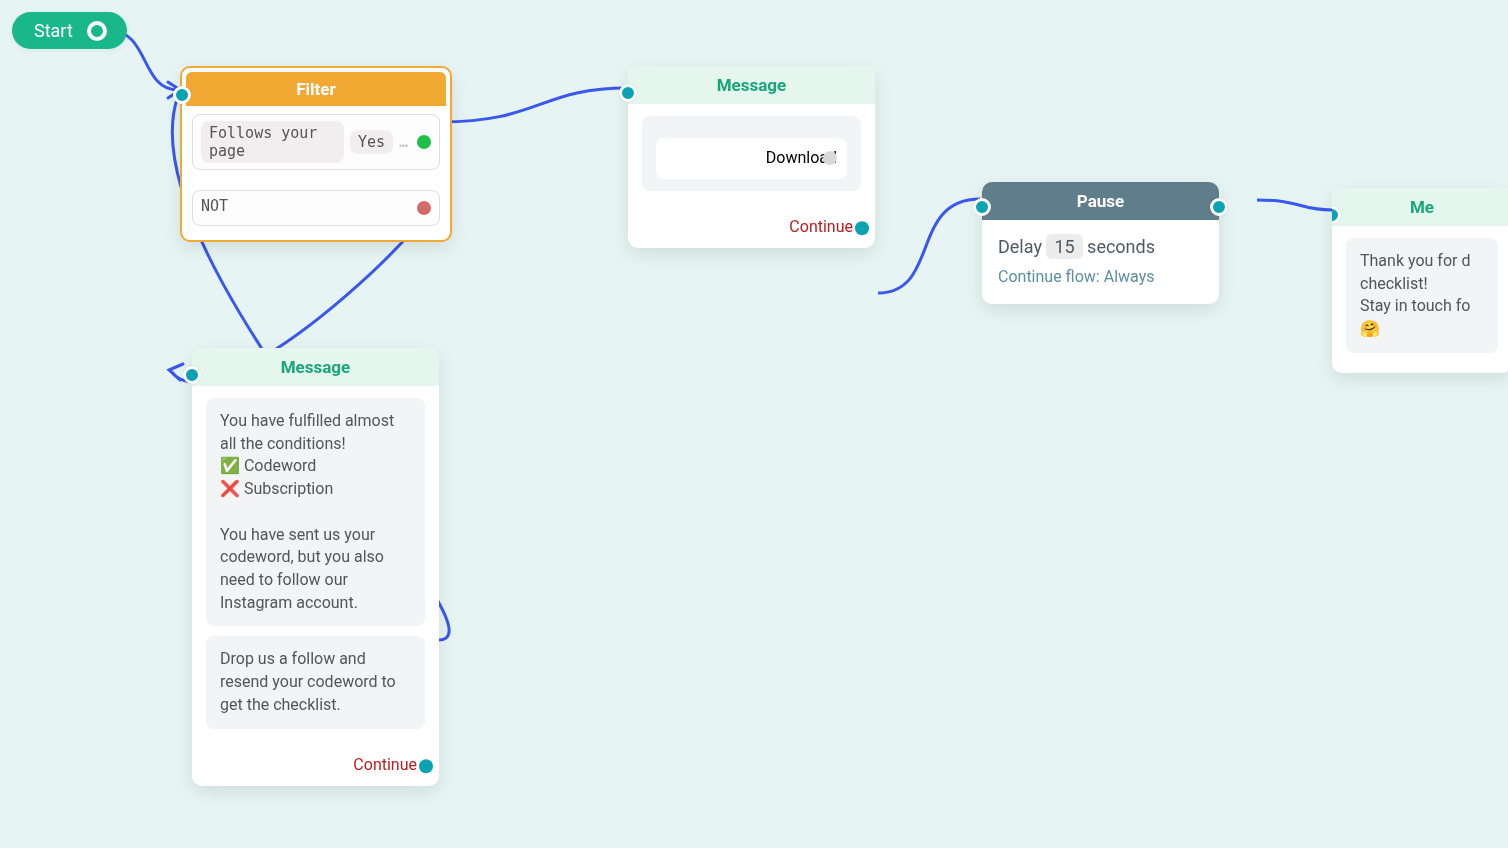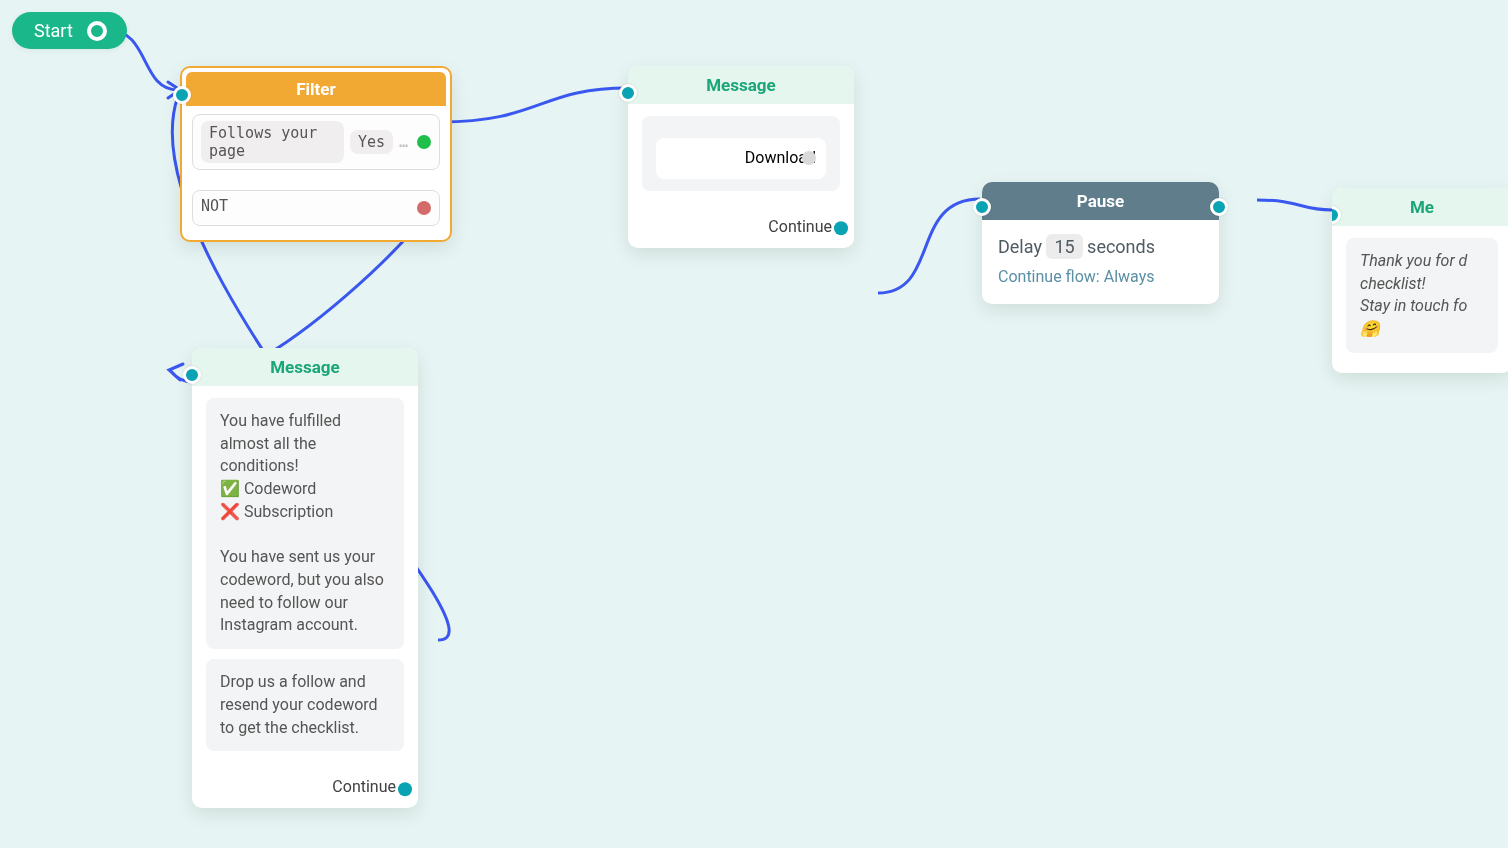--- a/index.html
+++ b/index.html
@@ -94,21 +94,21 @@
     position: absolute;
     right: 8px; top: 50%; transform: translateY(-50%);
     width: 14px; height: 14px; border-radius: 999px;
   }
   .dot-green { background: #1fbf4a; }
   .dot-red { background: #d46a6a; }
   .dot-grey { background: #d9d9d9; }
   .dot-teal { background: #0aa3b3; }
 
   
-  .msg { width: 226px; }
+  .msg { width: 247px; }
   .msg .title {
     background: #e4f6ee;
     color: #1aa679;
     font-weight: 700;
     text-align: center;
     font-size: 17px;
     border-radius: 10px 10px 0 0;
     padding: 9px 0;
   }
   .msg .body {
@@ -134,21 +134,21 @@
     position: relative;
     font-size: 16px;
   }
   .msg .btn .dot {
     position: absolute;
     right: 10px; top: 50%; transform: translateY(-50%);
     width: 14px; height: 14px; border-radius: 999px;
   }
   .msg .continue {
     text-align: right;
-    color: #404040;
+    color: #b91c1c;
     font-size: 16px;
     padding: 6px 22px 12px 0;
     position: relative;
   }
   .msg .continue .dot {
     position: absolute;
     right: 6px; top: 50%; transform: translateY(-55%);
     width: 14px; height: 14px; border-radius: 999px;
     background: #0aa3b3;
   }
@@ -277,21 +277,21 @@
       <span>seconds</span>
       <div class="sub">Continue flow: Always</div>
     </div>
   </div>
 
   <div class="node msg msg-clip" style="left:1332px; top:188px;">
     <span class="port in" style="top:18px;"></span>
     <div class="title">Me</div>
     <div class="body">
       <div class="bubble">
-        <div style="white-space:pre-line;font-style:italic;">Thank you for d
+        <div style="white-space:pre-line;">Thank you for d
 checklist!
 Stay in touch fo
 🤗</div>
       </div>
     </div>
   </div>
 
 </div>
 
 </body></html>

